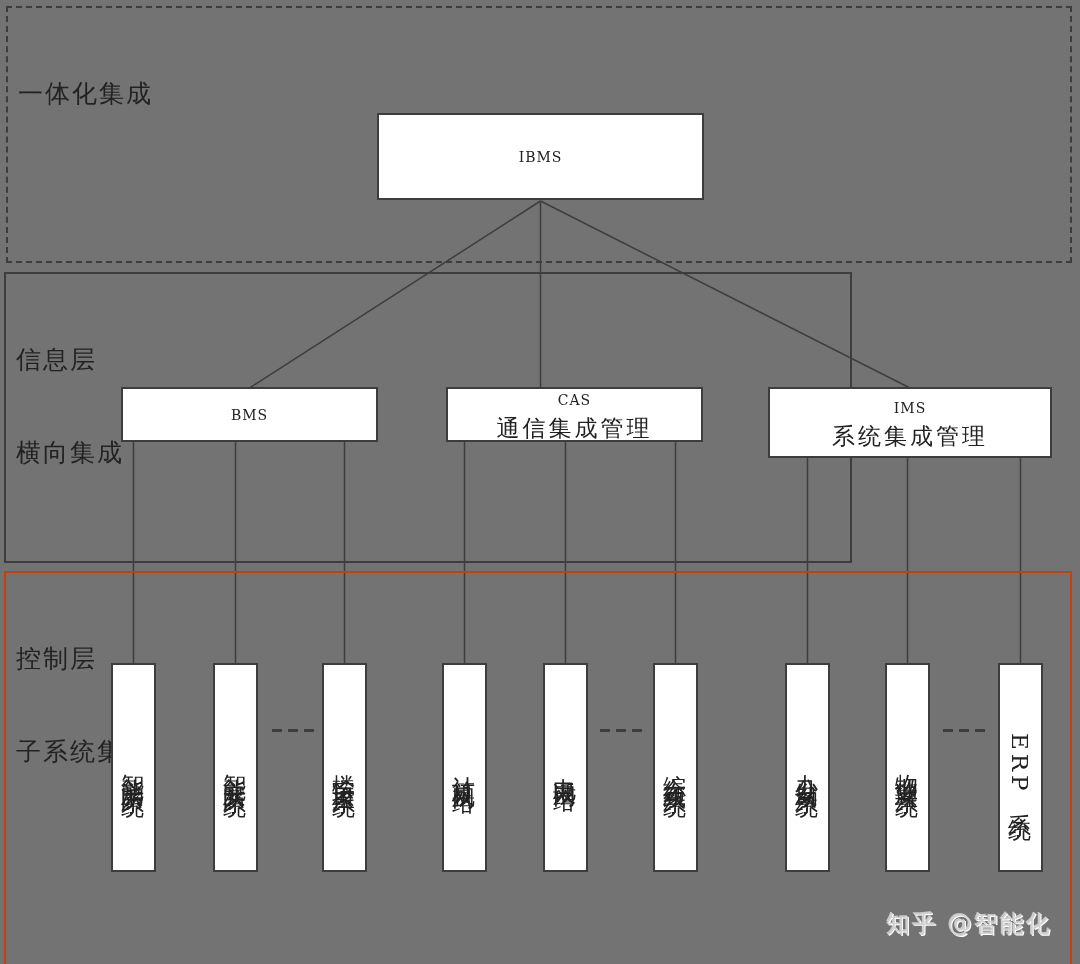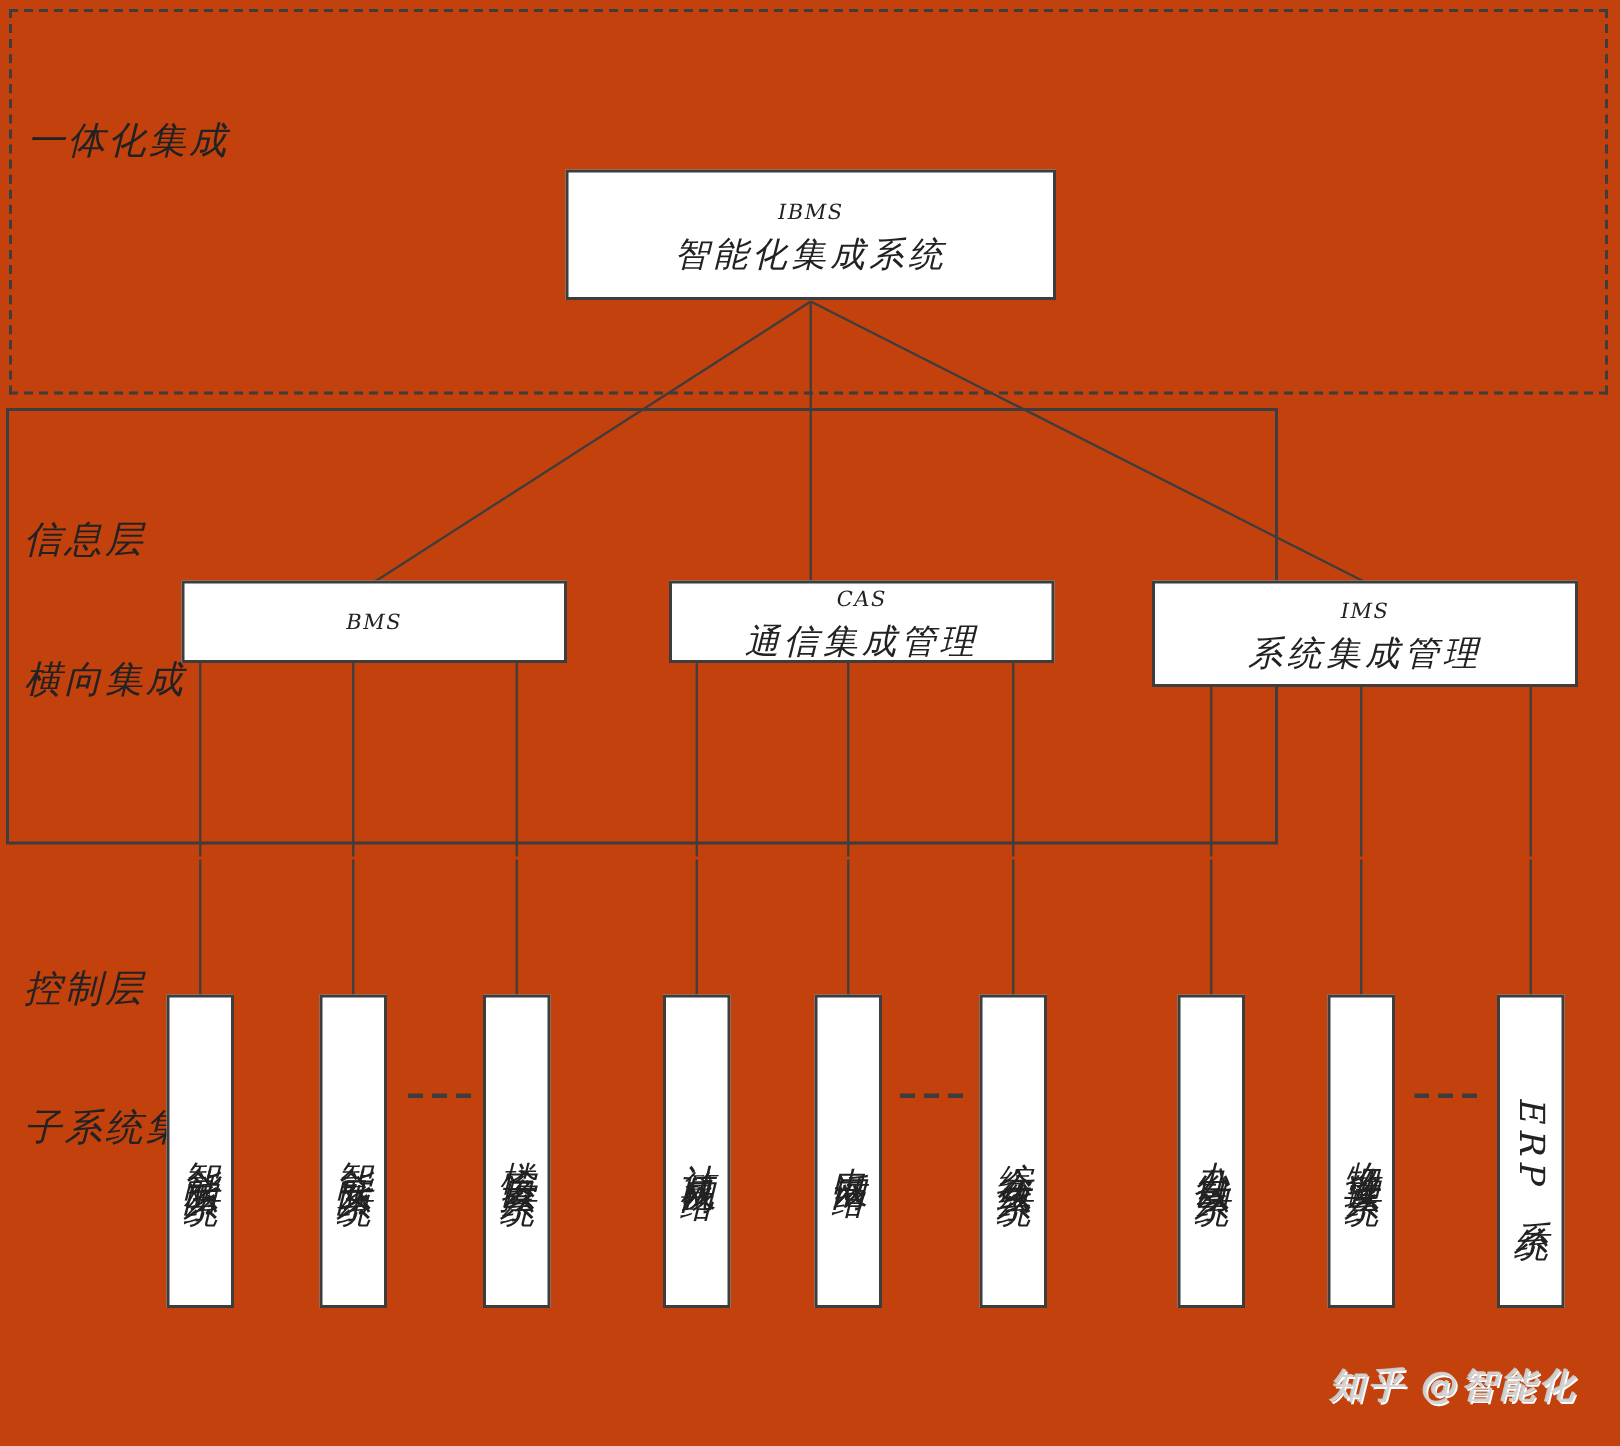--- a/index.html
+++ b/index.html
@@ -1,24 +1,23 @@
 <!DOCTYPE html>
 <html><head>
 <meta charset="utf-8">
 <style>
   html, body { margin: 0; padding: 0; background: #ffffff; }
   .canvas {
     position: relative;
     width: 1080px;
     height: 964px;
-    background: #c2410c;
+    background: #737373;
     font-family: "DejaVu Serif", "Liberation Serif", serif;
     color: #222222;
     overflow: hidden;
-    font-style: italic;
   }
   svg.connectors {
     position: absolute;
     left: 0; top: 0;
     width: 1080px; height: 964px;
     pointer-events: none;
   }
   .section {
     position: absolute;
     box-sizing: border-box;
@@ -155,21 +154,20 @@
 
   <div class="section section-bottom">
     <div class="section-label">
       <div>控制层</div>
       <div>子系统集成</div>
     </div>
   </div>
 
   <div class="node node-ibms">
     <span class="abbr">IBMS</span>
-    <span class="cname">智能化集成系统</span>
   </div>
 
   <div class="node node-bms">
     <span class="abbr">BMS</span>
   </div>
   <div class="node node-cas">
     <span class="abbr">CAS</span>
     <span class="cname">通信集成管理</span>
   </div>
   <div class="node node-ims">

